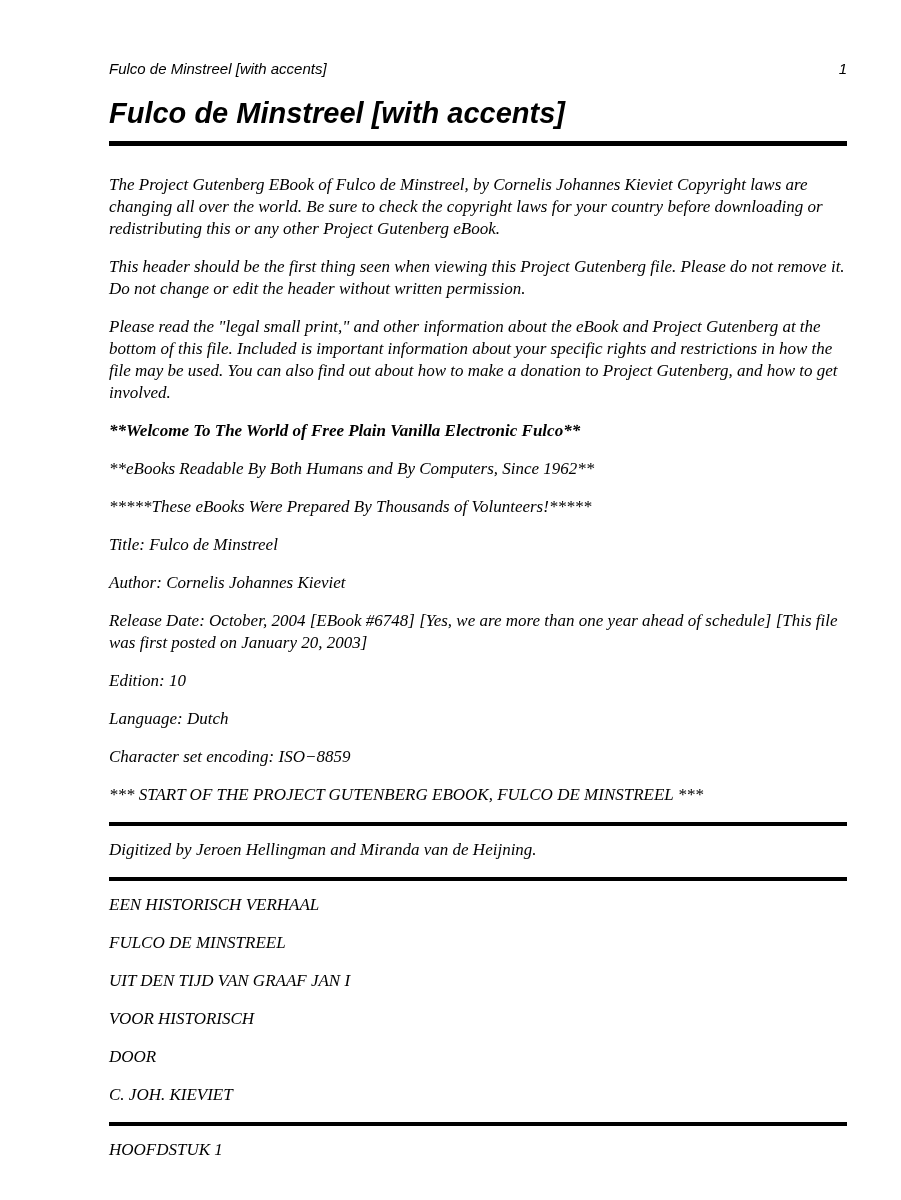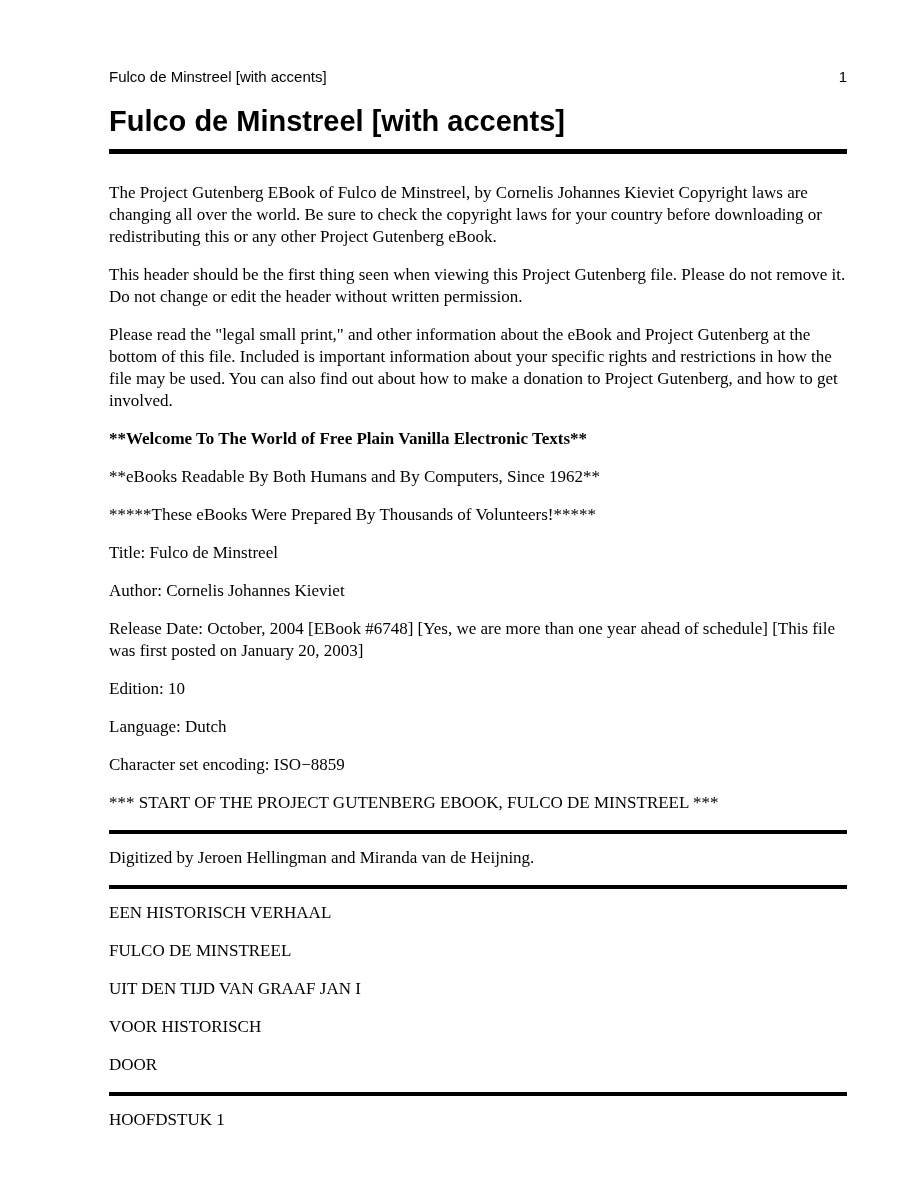--- a/index.html
+++ b/index.html
@@ -12,22 +12,23 @@
     width: 901px;
     height: 1200px;
     background: #ffffff;
     overflow: hidden;
     font-family: "Liberation Serif", serif;
     color: #000000;
   }
   .content {
     position: absolute;
     left: 109px;
-    top: 12px;
+    top: 4px;
     width: 738px;
+    font-style: italic;
   }
   .running-head {
     margin-top: 56px;
     display: flex;
     justify-content: space-between;
     align-items: baseline;
     font-family: "Liberation Sans", sans-serif;
     font-size: 15px;
     line-height: 18px;
     color: #000000;
@@ -76,36 +77,37 @@
     </div>
 
     <h1 class="doc-title">Fulco de Minstreel [with accents]</h1>
 
     <div class="title-rule"></div>
 
     <div class="doc-body">
         <p class="para">The Project Gutenberg EBook of Fulco de Minstreel, by Cornelis Johannes Kieviet Copyright laws are changing all over the world. Be sure to check the copyright laws for your country before downloading or redistributing this or any other Project Gutenberg eBook.</p>
         <p class="para">This header should be the first thing seen when viewing this Project Gutenberg file. Please do not remove it. Do not change or edit the header without written permission.</p>
         <p class="para">Please read the "legal small print," and other information about the eBook and Project Gutenberg at the bottom of this file. Included is important information about your specific rights and restrictions in how the file may be used. You can also find out about how to make a donation to Project Gutenberg, and how to get involved.</p>
-        <p class="para bold">**Welcome To The World of Free Plain Vanilla Electronic Texts**</p>
+        <p class="para bold">**Welcome To The World of Free Plain Vanilla Electronic Fulco**</p>
         <p class="para">**eBooks Readable By Both Humans and By Computers, Since 1962**</p>
         <p class="para">*****These eBooks Were Prepared By Thousands of Volunteers!*****</p>
         <p class="para">Title: Fulco de Minstreel</p>
         <p class="para">Author: Cornelis Johannes Kieviet</p>
         <p class="para">Release Date: October, 2004 [EBook #6748] [Yes, we are more than one year ahead of schedule] [This file was first posted on January 20, 2003]</p>
         <p class="para">Edition: 10</p>
         <p class="para">Language: Dutch</p>
         <p class="para">Character set encoding: ISO−8859</p>
         <p class="para">*** START OF THE PROJECT GUTENBERG EBOOK, FULCO DE MINSTREEL ***</p>
         <div class="rule"></div>
         <p class="para">Digitized by Jeroen Hellingman and Miranda van de Heijning.</p>
         <div class="rule"></div>
         <p class="para">EEN HISTORISCH VERHAAL</p>
         <p class="para">FULCO DE MINSTREEL</p>
         <p class="para">UIT DEN TIJD VAN GRAAF JAN I</p>
         <p class="para">VOOR HISTORISCH</p>
         <p class="para">DOOR</p>
+        <p class="para">C. JOH. KIEVIET</p>
         <div class="rule"></div>
         <p class="para">HOOFDSTUK 1</p>
       </div>
 
   </div>
 </div>
 
 </body></html>

